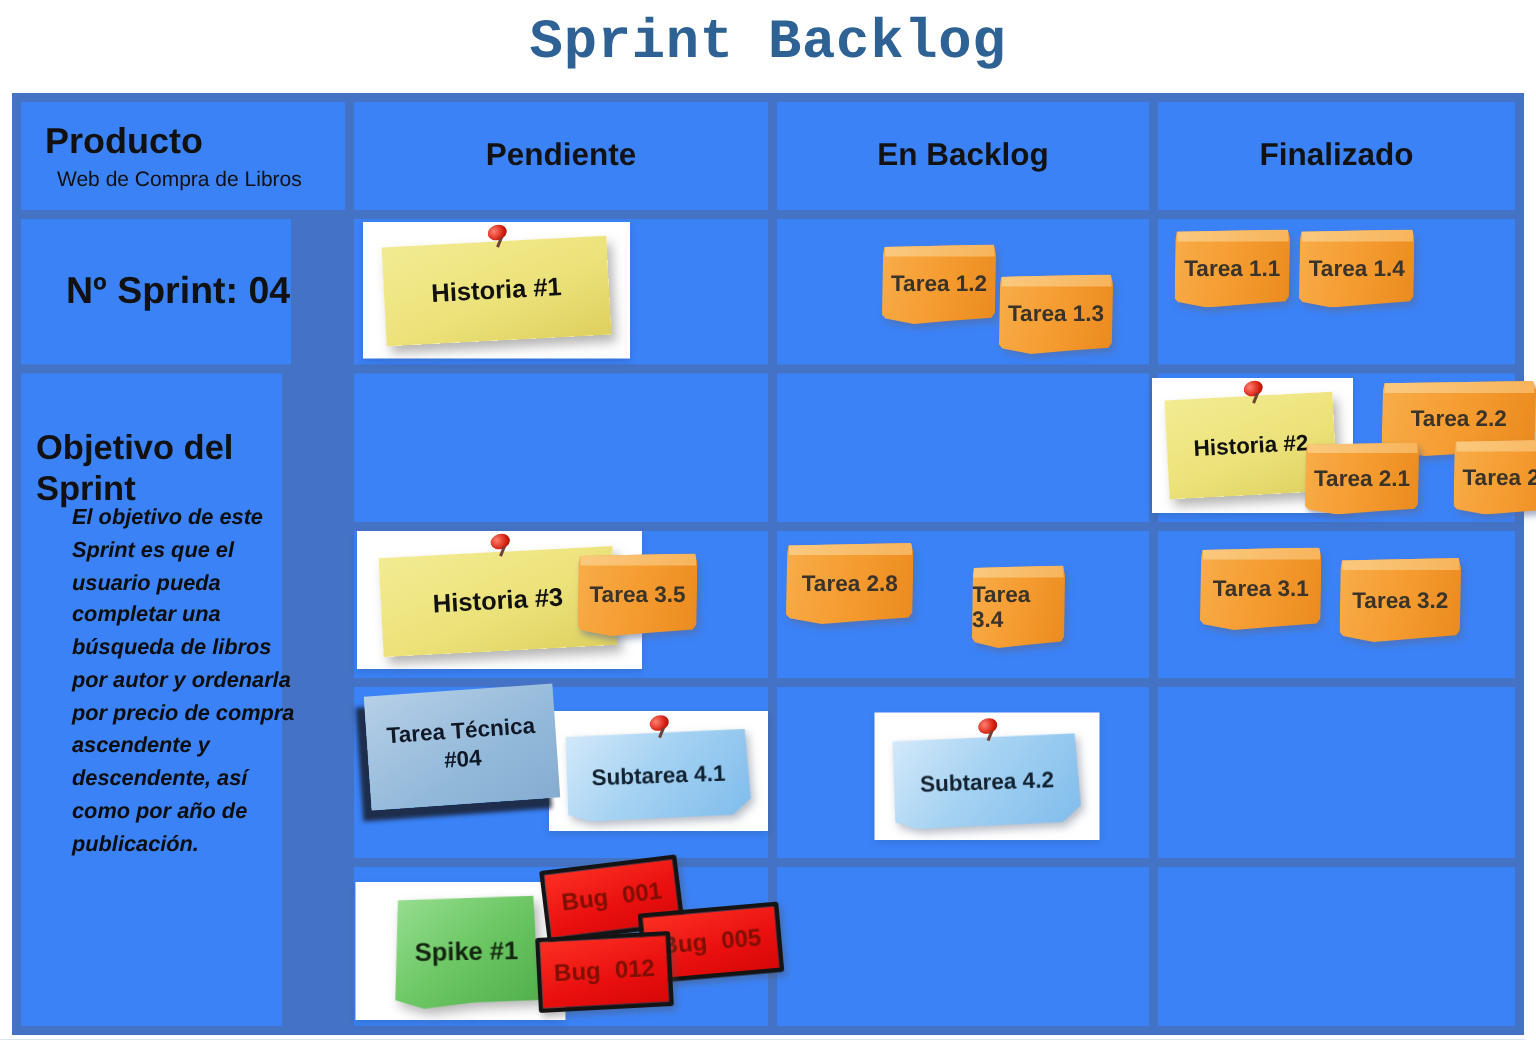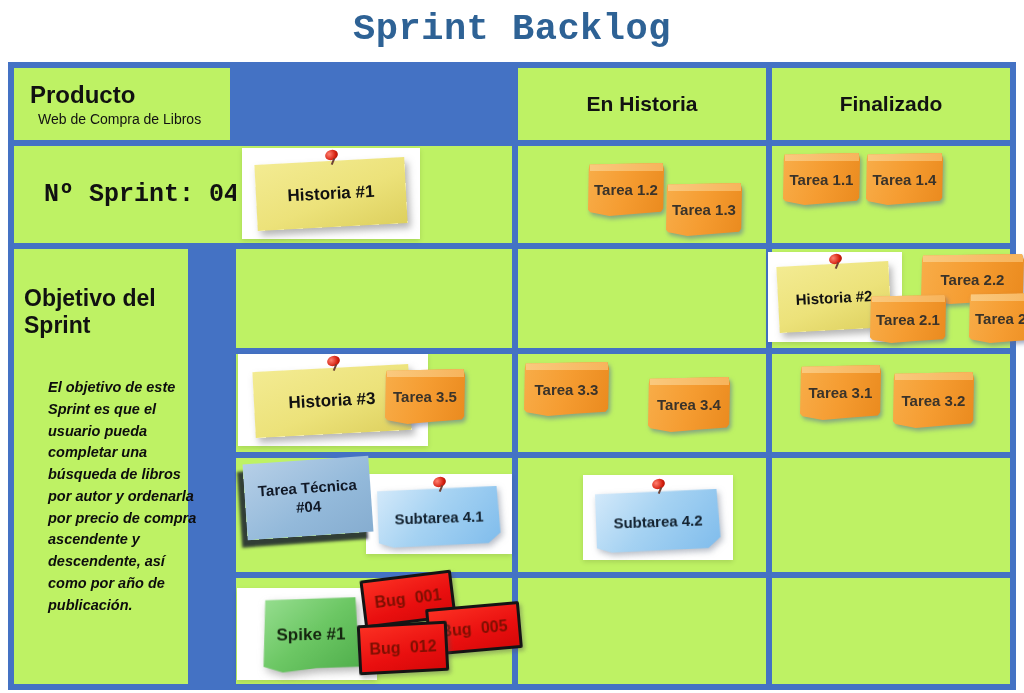--- a/index.html
+++ b/index.html
@@ -2,32 +2,32 @@
 <html><head>
 <meta charset="utf-8">
 <style>
   html,body{margin:0;padding:0;background:#fff;}
   .stage{position:relative;width:1024px;height:693px;background:#ffffff;overflow:hidden;
          font-family:"Liberation Sans",sans-serif;color:#111;}
   .title{position:absolute;top:8px;left:0;width:100%;text-align:center;
          font-size:37px;font-weight:bold;color:#2E6295;letter-spacing:.5px;font-family:Liberation Mono, monospace;}
   
   .board{position:absolute;left:8px;top:62px;width:1008px;height:628px;background:#4472C4;}
-  .cell{position:absolute;background:#bef264;}
+  .cell{position:absolute;background:#3b82f6;}
   
   .colhead{display:flex;align-items:center;justify-content:center;
            font-size:21px;font-weight:bold;color:#121212;}
   .prodhead{display:flex;flex-direction:column;justify-content:center;padding-left:16px;box-sizing:border-box;}
   .prodhead .t1{font-size:24px;font-weight:bold;}
   .prodhead .t2{font-size:14px;font-weight:normal;margin-left:8px;margin-top:2px;}
   .sprintcell{display:flex;align-items:center;padding-left:30px;box-sizing:border-box;
               font-size:25px;font-weight:bold;}
   .objtitle{position:absolute;left:10px;top:36px;font-size:23px;font-weight:bold;}
   .objtext{position:absolute;left:34px;top:86px;width:158px;font-size:14.5px;font-weight:bold;
-           font-style:italic;line-height:1.5;color:#0d0d0d;margin-top:42px;}
+           font-style:italic;line-height:1.5;color:#0d0d0d;}
   
   .nw{position:absolute;z-index:5;}
   .body{position:relative;width:100%;height:100%;display:flex;align-items:center;justify-content:center;
         font-weight:bold;box-sizing:border-box;}
   .body span{position:relative;z-index:2;}
   
   .orange{filter:drop-shadow(2px 3px 2px rgba(90,105,150,.55));}
   .orange .body{background:linear-gradient(105deg,#f8ad49 0%,#f59c31 50%,#ea8a1e 100%);
         clip-path:polygon(2% 3%,98% 0,100% 12%,99% 86%,96% 92%,60% 96%,28% 100%,3% 93%,0 88%,1% 12%);
         font-size:15px;color:#3a332a;}
@@ -60,28 +60,31 @@
 
 <div class="stage">
   <div class="title">Sprint Backlog</div>
 
   <div class="board">
 
     <div class="cell prodhead" style="left:6px;top:6px;width:216px;height:72px;">
       <div class="t1">Producto</div>
       <div class="t2">Web de Compra de Libros</div>
     </div>
+    <div class="cell colhead" style="left:228px;top:6px;width:276px;height:72px;">
+      <span>Pendiente</span>
+    </div>
     <div class="cell colhead" style="left:510px;top:6px;width:248px;height:72px;">
-      <span>En Historia</span>
+      <span>En Backlog</span>
     </div>
     <div class="cell colhead" style="left:764px;top:6px;width:238px;height:72px;">
       <span>Finalizado</span>
     </div>
 
-    <div class="cell sprintcell" style="left:6px;top:84px;width:228px;height:97px;font-family:Liberation Mono, monospace;">
+    <div class="cell sprintcell" style="left:6px;top:84px;width:180px;height:97px;">
       <span>Nº Sprint: 04</span>
     </div>
     <div class="cell" style="left:228px;top:84px;width:276px;height:97px;"></div>
     <div class="cell" style="left:510px;top:84px;width:248px;height:97px;"></div>
     <div class="cell" style="left:764px;top:84px;width:238px;height:97px;"></div>
 
     <div class="cell" style="left:6px;top:187px;width:174px;height:435px;">
       <div class="objtitle">Objetivo del Sprint</div>
       <div class="objtext">El objetivo de este Sprint es que el usuario pueda completar una búsqueda de libros por autor y ordenarla por precio de compra ascendente y descendente, así como por año de publicación.</div>
     </div>
@@ -163,24 +166,24 @@
       </div>
       <div class="pin" style="left:88px;top:2px;"></div>
     </div>
     <div class="nw orange" style="left:377px;top:307px;width:80px;height:55px;">
       <div class="body">
           <span>Tarea 3.5</span>
         </div>
     </div>
     <div class="nw orange" style="left:516px;top:300px;width:85px;height:54px;">
       <div class="body">
-          <span>Tarea 3.3</span>
-        </div>
-    </div>
-    <div class="nw orange" style="left:640px;top:315px;width:82px;height:55px;">
+          <span>Tarea 2.8</span>
+        </div>
+    </div>
+    <div class="nw orange" style="left:640px;top:315px;width:62px;height:55px;">
       <div class="body">
           <span>Tarea 3.4</span>
         </div>
     </div>
     <div class="nw orange" style="left:792px;top:303px;width:81px;height:55px;">
       <div class="body">
           <span>Tarea 3.1</span>
         </div>
     </div>
     <div class="nw orange" style="left:885px;top:310px;width:81px;height:56px;">

